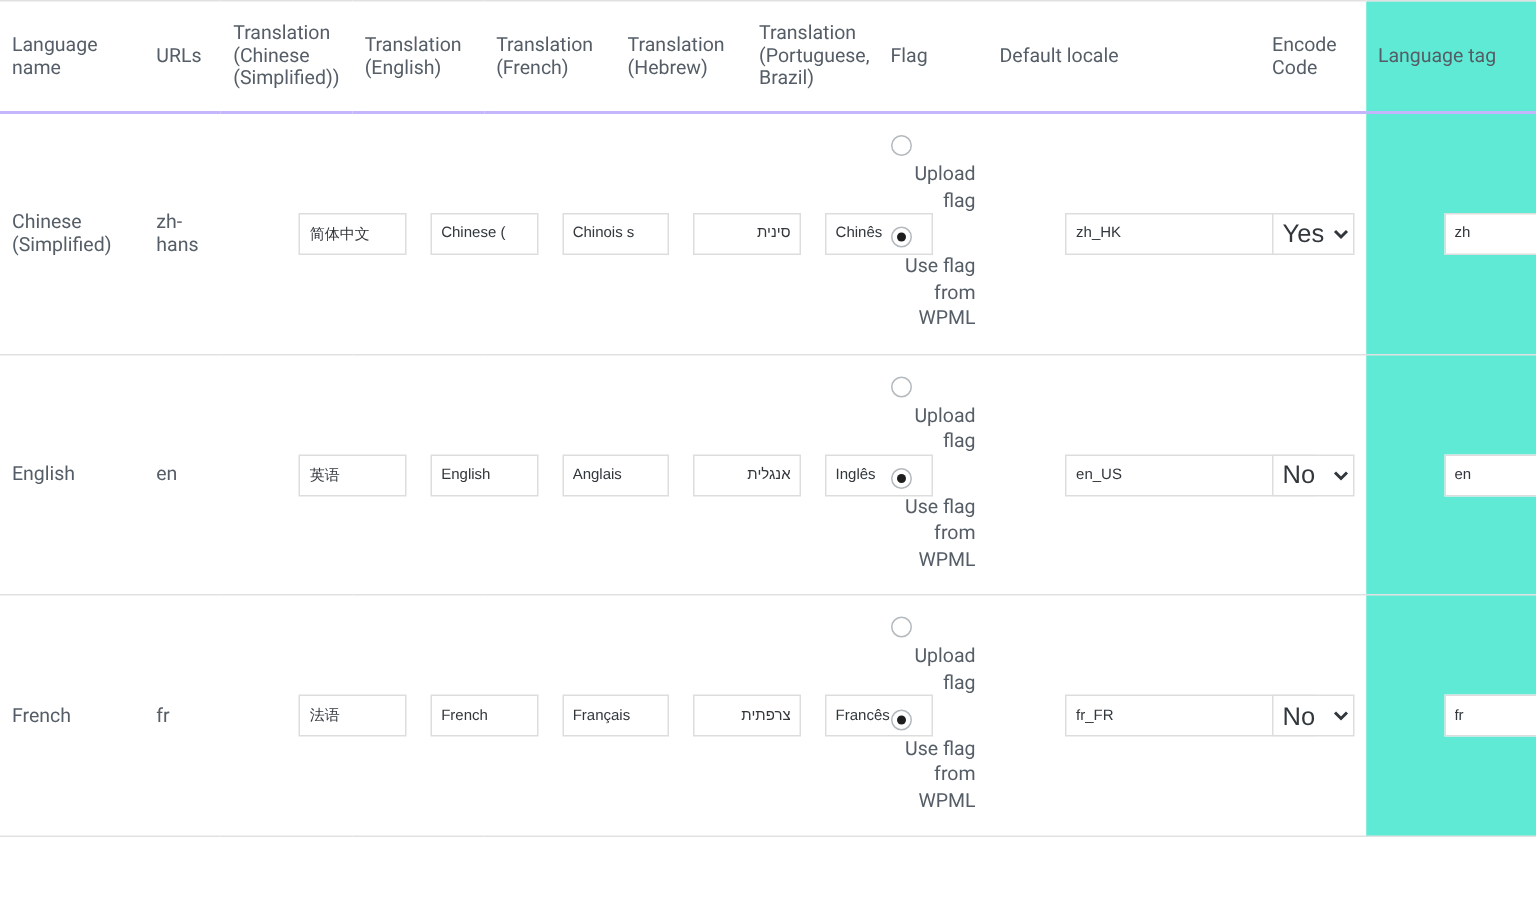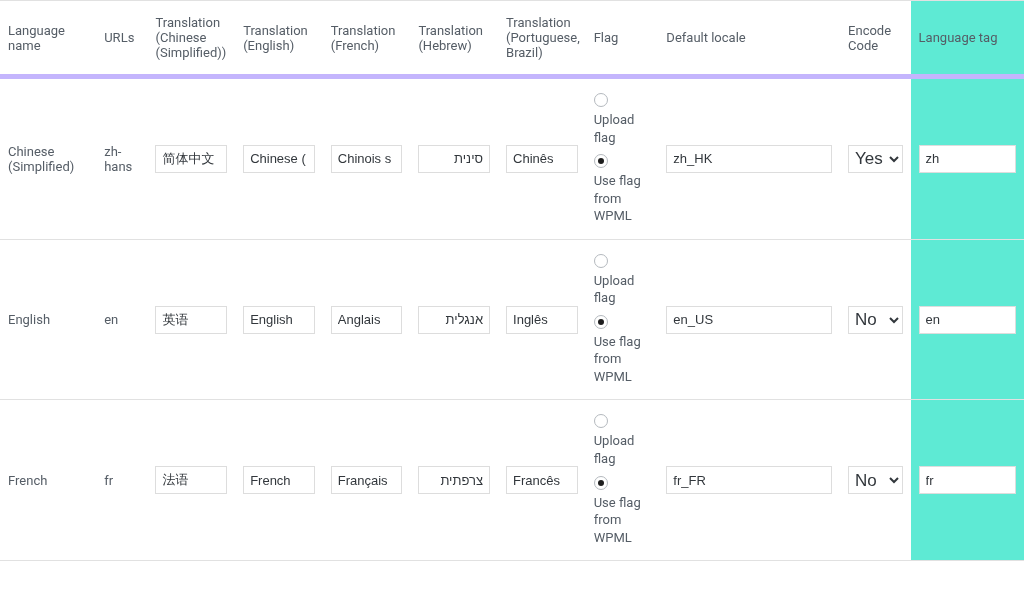--- a/index.html
+++ b/index.html
@@ -18,21 +18,21 @@
   th, td {
     text-align: left;
     padding: 10px 8px;
     vertical-align: middle;
     font-weight: 400;
     font-size: 13px;
     color: #555d66;
   }
   th {
     border-top: 1px solid #e1e1e1;
-    border-bottom: 5px solid #c4b5fd;
+    border-bottom: 2px solid #c4b5fd;
     vertical-align: middle;
     padding-top: 14px;
     padding-bottom: 14px;
   }
   td {
     border-bottom: 1px solid #e1e1e1;
     padding-top: 14px;
     padding-bottom: 14px;
   }
   .col-langname { width: 90px; }
@@ -41,26 +41,27 @@
   .col-flag     { width: 68px; }
   .col-locale   { width: 170px; }
   .col-encode   { width: 66px; }
   .col-tag      { width: 106px; }
 
   .hl-col { background: #5eead4; }
 
   input[type="text"] {
     width: 100%;
     padding: 3px 6px;
-    font-size: 13px;
+    font-size: 10px;
     border: 1px solid #ddd;
     background: #fff;
     color: #32373c;
     height: 28px;
     text-overflow: ellipsis;
+    margin-left: 44px;
   }
   select {
     width: 100%;
     padding: 2px 2px;
     font-size: 17px;
     border: 1px solid #ddd;
     background: #fff;
     color: #32373c;
     height: 28px;
   }
@@ -71,20 +72,21 @@
   .radio-row {
     display: flex;
     flex-direction: column;
     gap: 2px;
   }
   .radio-opt {
     display: flex;
     flex-direction: column;
     align-items: flex-start;
     margin-bottom: 6px;
+    text-align: right;
   }
   .radio-opt:last-child { margin-bottom: 0; }
   .radio-input {
     width: 14px;
     height: 14px;
     border: 1px solid #b4b9be;
     border-radius: 50%;
     background: #fff;
     display: inline-block;
     position: relative;

